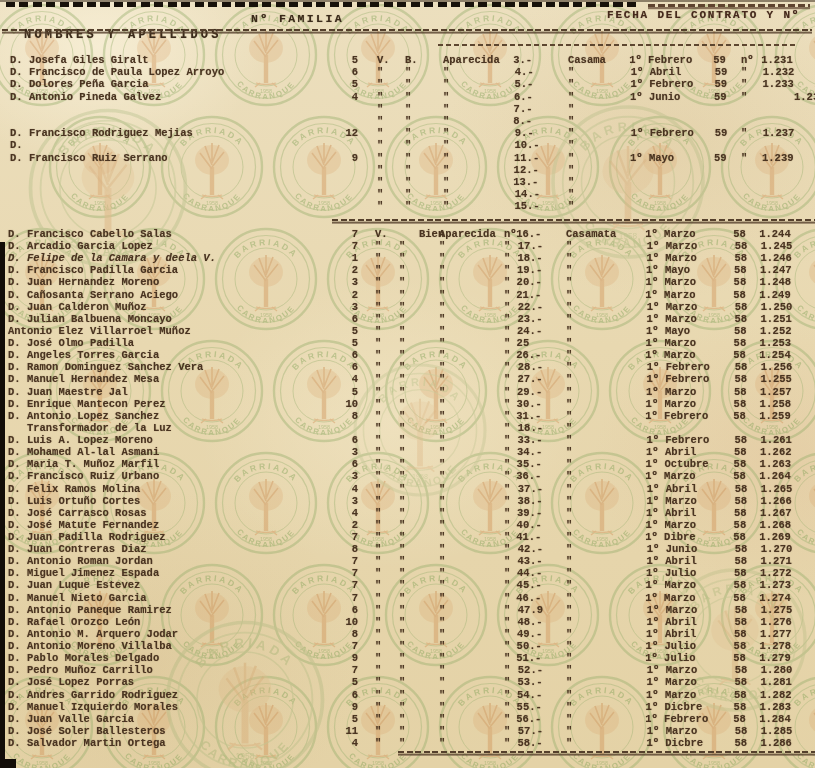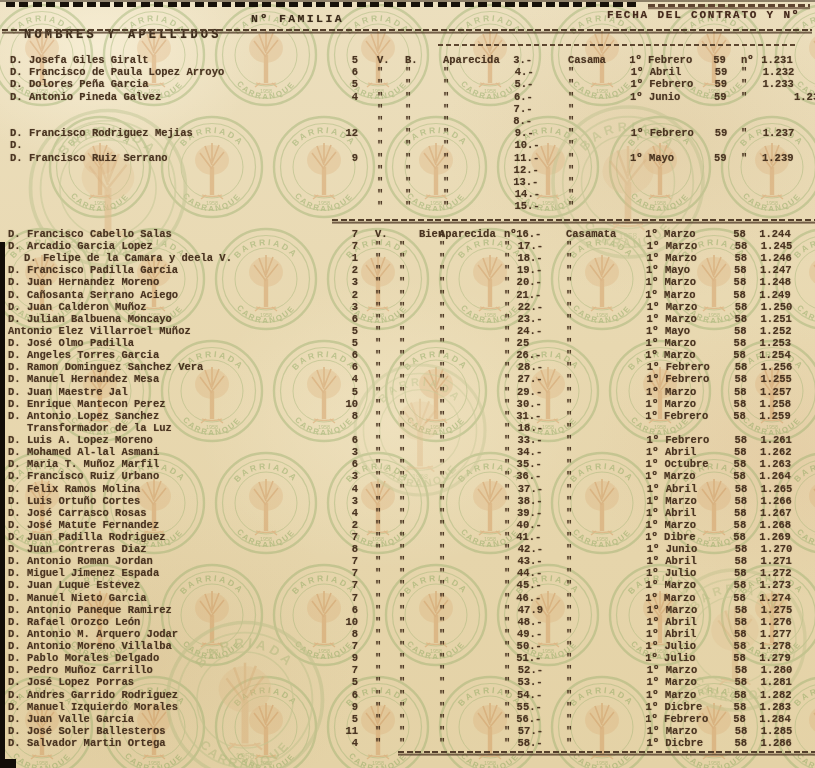--- a/index.html
+++ b/index.html
@@ -297,21 +297,21 @@
           <span style="left: 399px;">"</span>
           <span style="left: 439px;">"</span>
           <span style="left: 504px;">"</span>
           <span style="left: 517.8px;">17.-</span>
           <span style="left: 566px;">"</span>
           <span style="left: 646.8px;">1º Marzo</span>
           <span style="left: 734.8px;">58</span>
           <span style="left: 760.8px;">1.245</span>
         </div>
         <div class="trow" style="top: 252.24px;">
-          <span style="left: 24px;">D. Felipe de la Camara y deela V.</span>
+          <span style="left: 8px; font-style: italic;">D. Felipe de la Camara y deela V.</span>
           <span style="left: 332px; width: 26px; text-align: right;">1</span>
           <span style="left: 375px;">"</span>
           <span style="left: 399px;">"</span>
           <span style="left: 439px;">"</span>
           <span style="left: 504px;">"</span>
           <span style="left: 517.4px;">18.-</span>
           <span style="left: 566px;">"</span>
           <span style="left: 646.4px;">1º Marzo</span>
           <span style="left: 734.4px;">58</span>
           <span style="left: 760.4px;">1.246</span>

